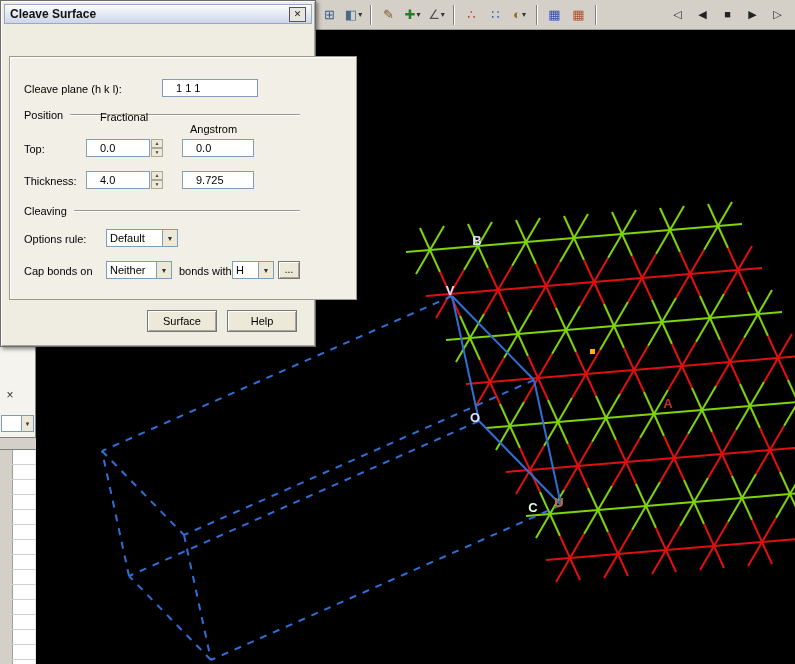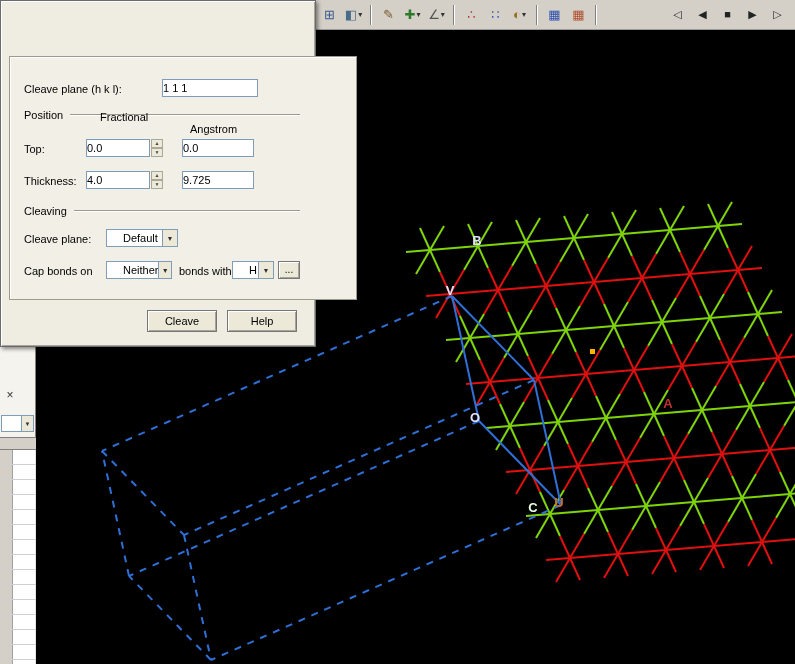--- a/index.html
+++ b/index.html
@@ -45,27 +45,27 @@
   .title{font-size:12px;font-weight:bold;color:#111}
   .closebox{margin-left:auto;width:17px;height:15px;background:#e8e6e0;border:1px solid #555;
     font-size:9px;display:flex;align-items:center;justify-content:center;color:#222;cursor:default}
   .tabs{position:absolute;left:8px;top:35px;height:21px;display:flex;align-items:flex-end}
   .tab{height:18px;line-height:17px;padding:0 9px;font-size:11px;background:#e4e1d4;border:1px solid #888;
     border-bottom:none;border-radius:2px 2px 0 0;margin-right:1px;cursor:default}
   .tab.active{height:21px;line-height:20px;background:#f2f0e6;box-shadow:inset 1px 1px 0 #fff;position:relative;z-index:2}
   .tabpanel{position:absolute;left:8px;top:55px;width:348px;height:244px;background:#f2f0e6;
     border:1px solid #9c9a8c;box-shadow:inset 1px 1px 0 #fff}
   label.fld{position:absolute;font-size:11px;color:#000;white-space:nowrap}
-  .txt{position:absolute;height:18px;font-size:11px;font-family:inherit;border:1px solid #7f9db9;background:#fff;padding:0 0}
+  .txt{position:absolute;height:18px;font-size:11px;font-family:inherit;border:1px solid #7f9db9;background:#fff;padding:0 13px}
   .grpline{position:absolute;height:2px;border-top:1px solid #9c9a8c;border-bottom:1px solid #fff}
   .spinner{position:absolute;width:12px;height:18px;display:flex;flex-direction:column}
   .spin-up,.spin-dn{flex:1;font-size:5px;line-height:7px;text-align:center;background:#ece9d8;
     border:1px solid #aca899;color:#444;cursor:default}
   .combo{position:absolute;height:18px;background:#fff;border:1px solid #7f9db9;display:flex;align-items:center;cursor:default}
-  .combo-val{flex:1;font-size:11px;padding-left:16px}
+  .combo-val{flex:1;font-size:11px;padding-left:3px}
   .combo .combo-btn{width:15px;height:100%;background:#ece9d8;border-left:1px solid #7f9db9;
     font-size:7px;display:flex;align-items:center;justify-content:center;color:#333}
   .btn{position:absolute;width:70px;height:22px;font-size:11px;font-family:inherit;background:#ece9d8;
     border:1px solid #777;box-shadow:inset 1px 1px 0 #fff,inset -1px -1px 0 #a8a49c;cursor:default}
   #cleave-btn{left:146px;top:309px}
   #help-btn{left:226px;top:309px}
   .mini-btn{position:absolute;width:22px;height:18px;font-size:10px;background:#ece9d8;border:1px solid #777;
     box-shadow:inset 1px 1px 0 #fff,inset -1px -1px 0 #a8a49c;cursor:default;text-align:center;line-height:16px}
 </style>
 </head>
@@ -561,20 +561,26 @@
           </div>
           <div class="grid-row">
             <div class="rowhead"></div>
             <div class="cell"></div>
           </div>
         </div>
     </div>
   </div>
 
   <div id="dialog">
+    <div class="titlebar">
+      <span class="title">Cleave Surface</span>
+      <span class="closebox">
+        <span>✕</span>
+      </span>
+    </div>
 
 
     <div class="tabpanel">
       <label class="fld" style="left:14px;top:26px">Cleave plane (h k l):</label>
       <input class="txt" style="left: 152px; top: 22px; width: 96px;" value="1 1 1">
 
       <label class="fld" style="left:14px;top:52px">Position</label>
       <div class="grpline" style="left:60px;top:57px;width:230px"></div>
 
       <label class="fld" style="left:90px;top:54px">Fractional</label>
@@ -592,36 +598,36 @@
       <input class="txt" style="left: 76px; top: 114px; width: 64px;" value="4.0">
       <div class="spinner" style="left:141px;top:114px">
         <div class="spin-up">▲</div>
         <div class="spin-dn">▼</div>
       </div>
       <input class="txt" style="left: 172px; top: 114px; width: 72px;" value="9.725">
 
       <label class="fld" style="left:14px;top:148px">Cleaving</label>
       <div class="grpline" style="left:64px;top:153px;width:226px"></div>
 
-      <label class="fld" style="left:14px;top:176px">Cleave plane:</label>
+      <label class="fld" style="left:14px;top:176px">Options rule:</label>
       <div class="combo" style="left:96px;top:172px;width:72px">
         <span class="combo-val">Default</span>
         <span class="combo-btn">▼</span>
       </div>
 
       <label class="fld" style="left:14px;top:208px">Cap bonds on</label>
       <div class="combo" style="left:96px;top:204px;width:66px">
         <span class="combo-val">Neither</span>
         <span class="combo-btn">▼</span>
       </div>
       <label class="fld" style="left:169px;top:208px">bonds with</label>
       <div class="combo" style="left:222px;top:204px;width:42px">
         <span class="combo-val">H</span>
         <span class="combo-btn">▼</span>
       </div>
       <div class="mini-btn" style="left:268px;top:204px">...</div>
     </div>
 
-    <button class="btn" id="cleave-btn">Cleave</button>
+    <button class="btn" id="cleave-btn">Surface</button>
     <button class="btn" id="help-btn">Help</button>
   </div>
 
 </div>
 
 </body></html>

